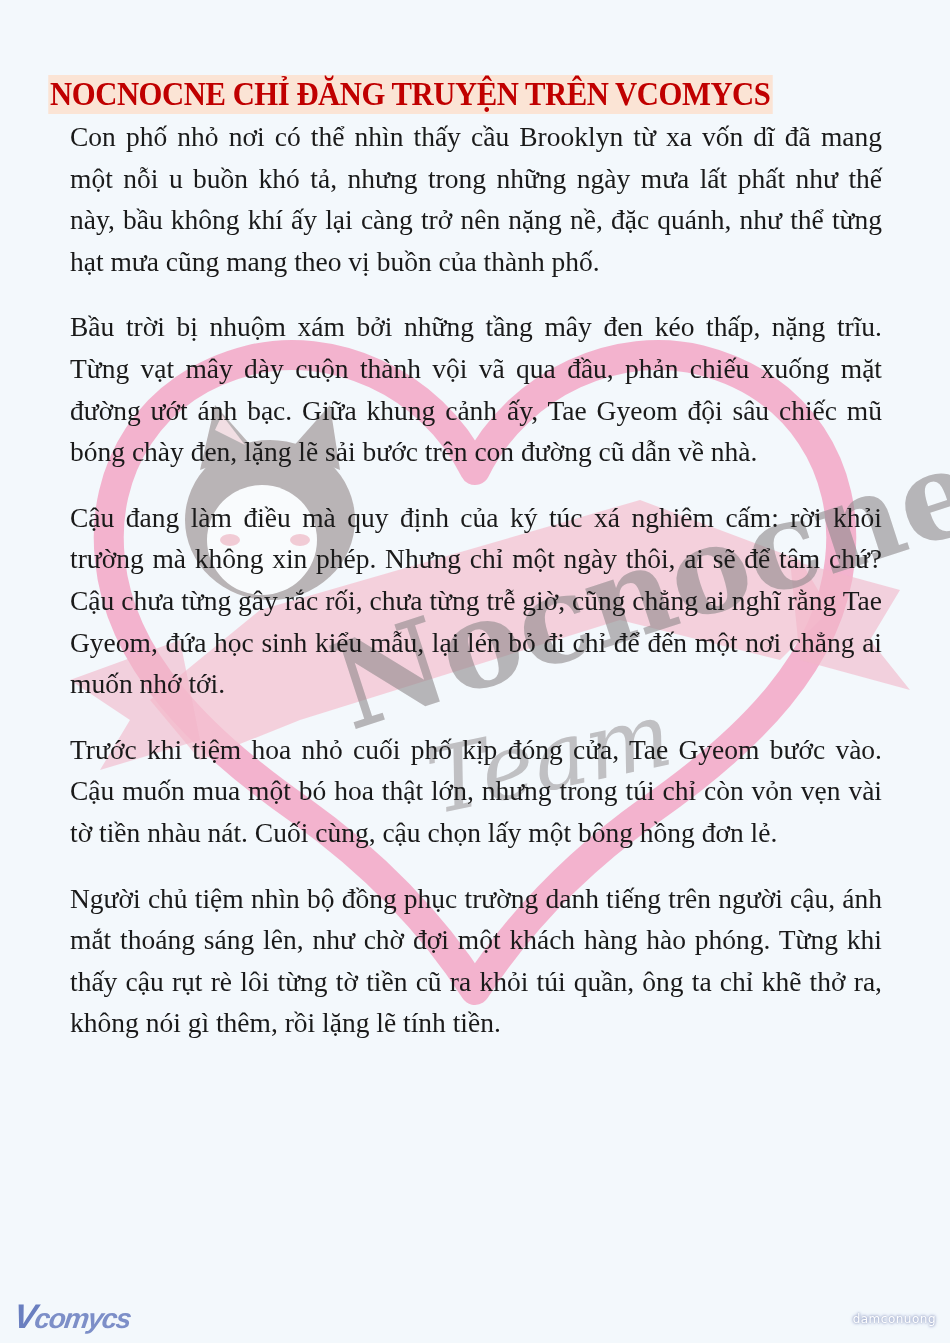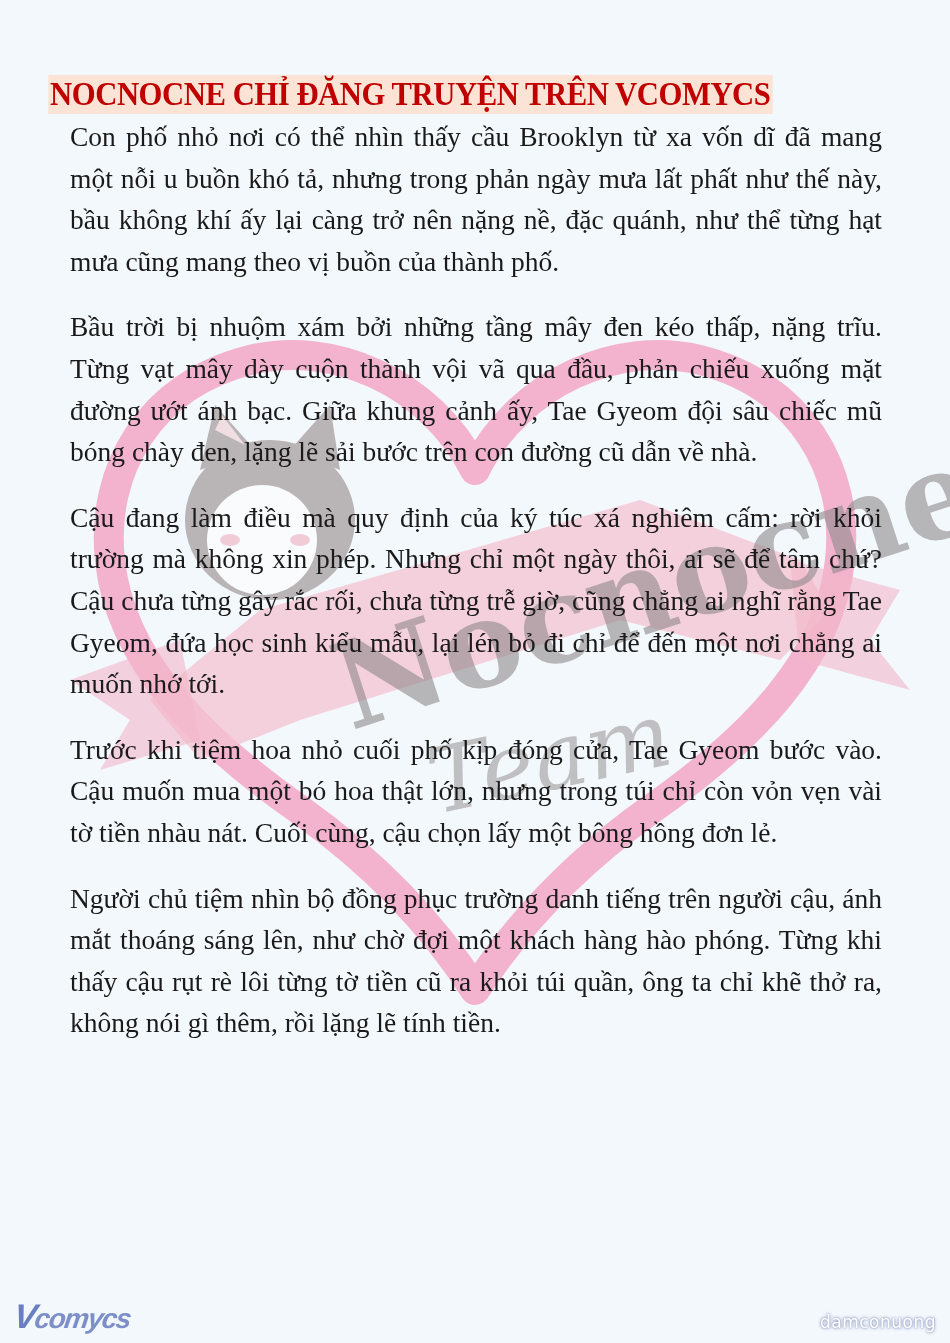--- a/index.html
+++ b/index.html
@@ -75,21 +75,21 @@
     }
     .footer-logo .v {
       font-size: 34px;
       color: #6a7fc0;
     }
     .footer-credit {
       position: absolute;
       right: 14px;
       top: 1312px;
       font-family: "DejaVu Sans", "Liberation Sans", sans-serif;
-      font-size: 17px;
+      font-size: 12px;
       color: #ffffff;
       text-shadow: 0 0 2px #9aa5c8, 0 0 3px #9aa5c8, 0 0 4px #b8c0dc;
       letter-spacing: 0.5px;
       z-index: 2;
     }
   </style>
 </head>
 <body>
 
 <svg class="watermark" viewBox="0 0 950 1343" xmlns="http://www.w3.org/2000/svg">
@@ -121,21 +121,21 @@
 
   <text x="330" y="680" font-family="DejaVu Serif, serif" font-weight="bold" font-size="120" fill="#8f8a8c" opacity="0.6" transform="rotate(-18 500 640)">Nocnocne</text>
   <text x="430" y="800" font-family="DejaVu Serif, serif" font-style="italic" font-size="90" fill="#8f8a8c" opacity="0.5" transform="rotate(-12 500 780)">Team</text>
 </svg>
 
 <div class="title-wrap">
   <span class="title">NOCNOCNE CHỈ ĐĂNG TRUYỆN TRÊN VCOMYCS</span>
 </div>
 
 <div class="content">
-  <p class="para">Con phố nhỏ nơi có thể nhìn thấy cầu Brooklyn từ xa vốn dĩ đã mang một nỗi u buồn khó tả, nhưng trong phản ngày mưa lất phất như thế này, bầu không khí ấy lại càng trở nên nặng nề, đặc quánh, như thể từng hạt mưa cũng mang theo vị buồn của thành phố.</p>
+  <p class="para">Con phố nhỏ nơi có thể nhìn thấy cầu Brooklyn từ xa vốn dĩ đã mang một nỗi u buồn khó tả, nhưng trong những ngày mưa lất phất như thế này, bầu không khí ấy lại càng trở nên nặng nề, đặc quánh, như thể từng hạt mưa cũng mang theo vị buồn của thành phố.</p>
   <p class="para">Bầu trời bị nhuộm xám bởi những tầng mây đen kéo thấp, nặng trĩu. Từng vạt mây dày cuộn thành vội vã qua đầu, phản chiếu xuống mặt đường ướt ánh bạc. Giữa khung cảnh ấy, Tae Gyeom đội sâu chiếc mũ bóng chày đen, lặng lẽ sải bước trên con đường cũ dẫn về nhà.</p>
   <p class="para">Cậu đang làm điều mà quy định của ký túc xá nghiêm cấm: rời khỏi trường mà không xin phép. Nhưng chỉ một ngày thôi, ai sẽ để tâm chứ? Cậu chưa từng gây rắc rối, chưa từng trễ giờ, cũng chẳng ai nghĩ rằng Tae Gyeom, đứa học sinh kiểu mẫu, lại lén bỏ đi chỉ để đến một nơi chẳng ai muốn nhớ tới.</p>
   <p class="para">Trước khi tiệm hoa nhỏ cuối phố kịp đóng cửa, Tae Gyeom bước vào. Cậu muốn mua một bó hoa thật lớn, nhưng trong túi chỉ còn vỏn vẹn vài tờ tiền nhàu nát. Cuối cùng, cậu chọn lấy một bông hồng đơn lẻ.</p>
   <p class="para">Người chủ tiệm nhìn bộ đồng phục trường danh tiếng trên người cậu, ánh mắt thoáng sáng lên, như chờ đợi một khách hàng hào phóng. Từng khi thấy cậu rụt rè lôi từng tờ tiền cũ ra khỏi túi quần, ông ta chỉ khẽ thở ra, không nói gì thêm, rồi lặng lẽ tính tiền.</p>
 </div>
 
 <div class="footer-logo">
   <span class="v">V</span><span>comycs</span>
 </div>
 

